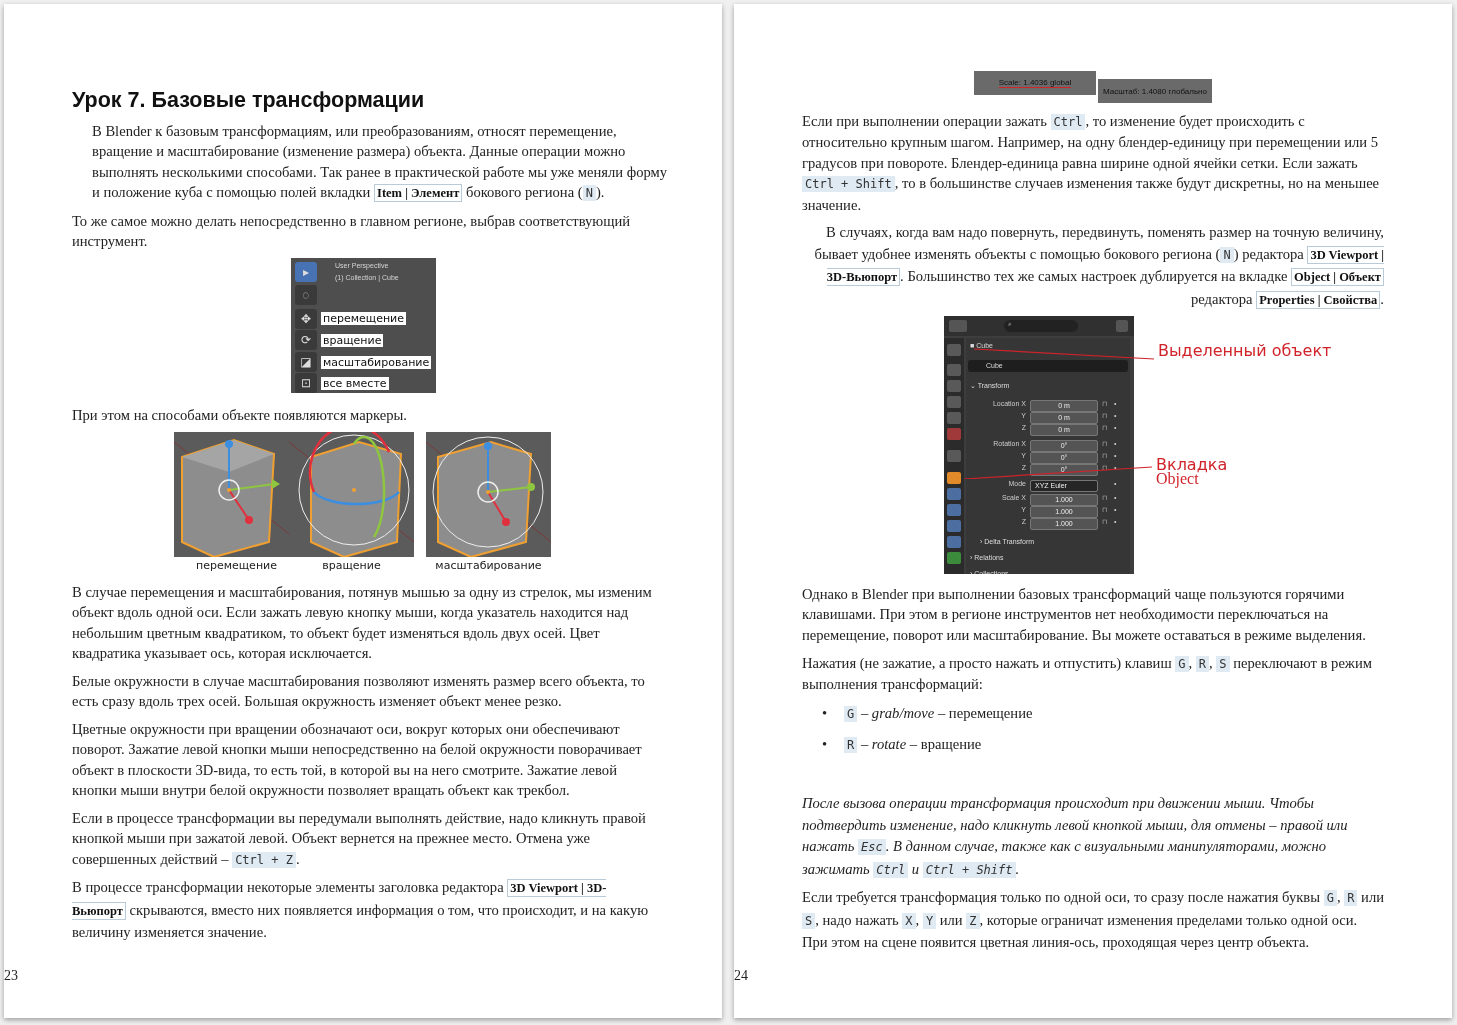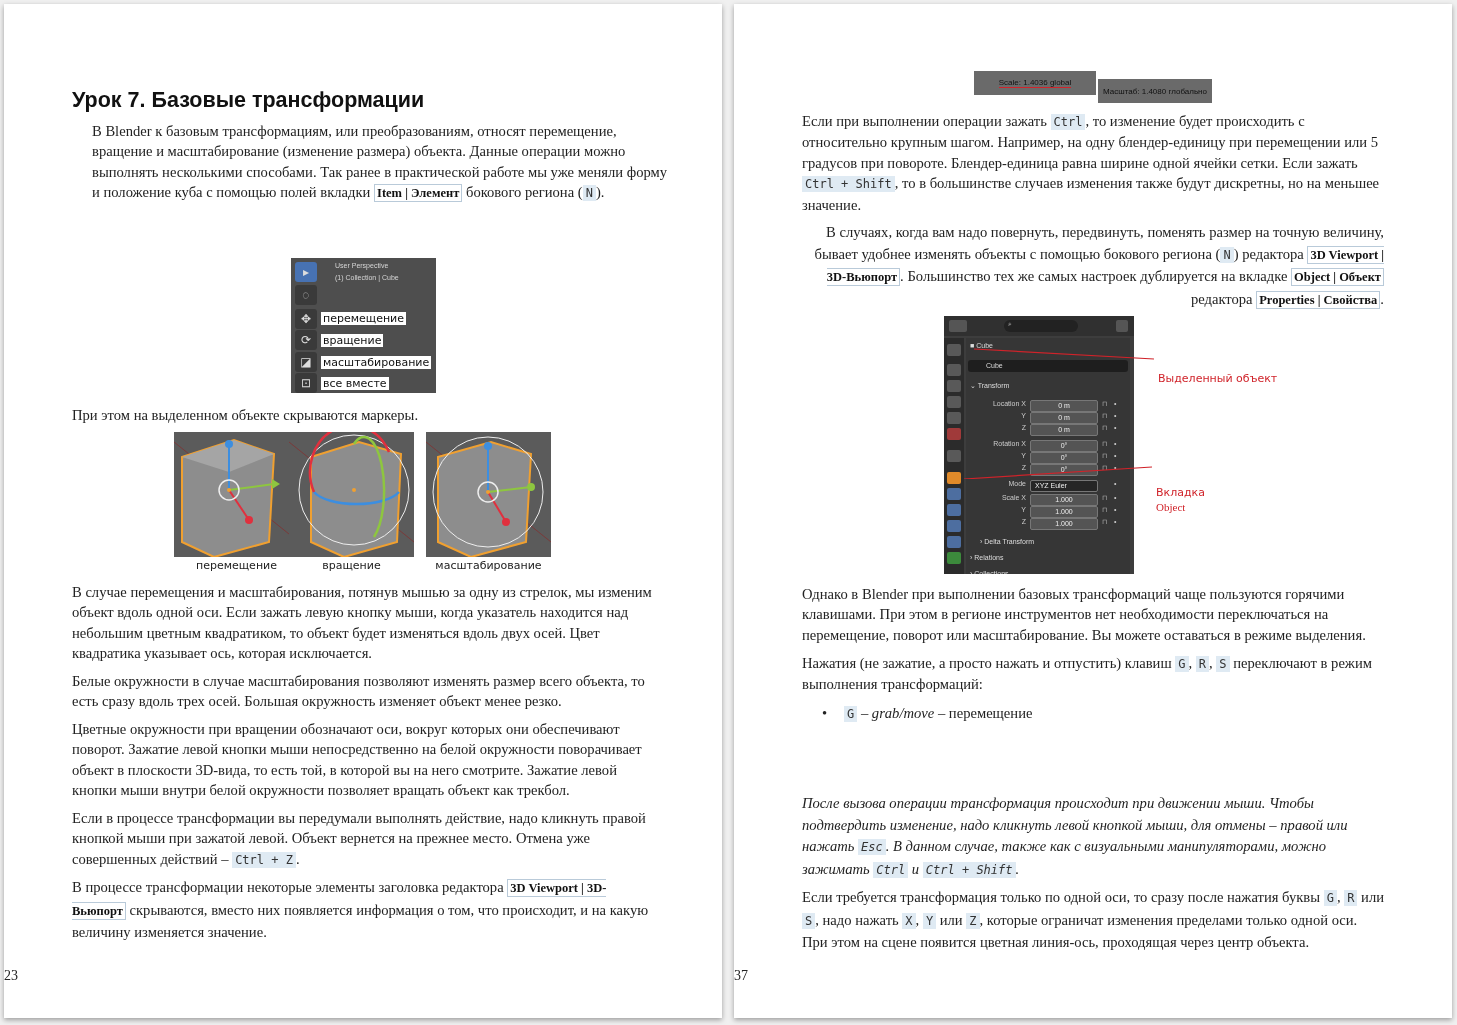--- a/index.html
+++ b/index.html
@@ -47,52 +47,55 @@
   .props { position:absolute; left:210px; top:312px; width:190px; height:258px; background:#3d3d3d; overflow:hidden; font-family:"Liberation Sans", sans-serif; font-size:7px; color:#ddd; }
   .props .side { position:absolute; left:0; top:22px; width:20px; bottom:0; background:#2b2b2b; }
   .props .sicon { position:absolute; left:3px; width:14px; height:12px; background:#595959; border-radius:2px; }
   .props .topbar { position:absolute; left:0; top:0; right:0; height:20px; background:#303030; }
   .props .main { position:absolute; left:22px; top:22px; right:4px; bottom:0; background:#363636; }
   .props .row { position:absolute; left:0; right:0; height:11px; }
   .props .lbl { position:absolute; right:104px; text-align:right; color:#ccc; }
   .props .fld { position:absolute; left:64px; width:66px; height:10px; background:#545454; border:1px solid #777; border-radius:2px; text-align:center; line-height:10px; color:#eee; }
   .props .lock { position:absolute; left:136px; color:#aaa; font-size:7px; }
   .props .dot { position:absolute; left:148px; color:#ccc; }
-  .anno { position:absolute; color:#d0232a; font-family:"DejaVu Sans", sans-serif; font-size:11px; line-height:14px;margin-top:28px; }
+  .anno { position:absolute; color:#d0232a; font-family:"DejaVu Sans", sans-serif; font-size:16px; line-height:14px; }
   ul.b { margin:0; padding:0; list-style:none; }
   ul.b li { position:relative; padding-left:42px; font-size:14.6px; line-height:20px; margin-bottom:10px; }
   ul.b li::before { content:"•"; position:absolute; left:20px; }
 </style>
 </head>
 <body>
 
 <div class="page" id="page-left">
   <h1 class="title">Урок 7. Базовые трансформации</h1>
 
   <div class="content" style="top:117px;margin-left:20px;">
     <p class="t"><span>В Blender к базовым трансформациям, или преобразованиям, относят перемещение, вращение и масштабирование (изменение размера) объекта. Данные операции можно выполнять несколькими способами. Так ранее в практической работе мы уже меняли форму и положение куба с помощью полей вкладки </span><span class="ui">Item | Элемент</span><span> бокового региона (</span><code class="k">N</code><span>).</span></p>
+  </div>
+  <div class="content" style="top:207px;">
+    <p class="t">То же самое можно делать непосредственно в главном регионе, выбрав соответствующий инструмент.</p>
   </div>
 
   <div class="tools">
     <div class="hdr" style="top:4px;">User Perspective</div>
     <div class="hdr" style="top:16px;">(1) Collection | Cube</div>
     <div class="tbtn active" style="top:4px;">▸</div>
     <div class="tbtn" style="top:27px;">◌</div>
     <div class="tbtn" style="top:51px;">✥</div>
     <div class="tbtn" style="top:72px;">⟳</div>
     <div class="tbtn" style="top:94px;">◪</div>
     <div class="tbtn" style="top:115px;">⊡</div>
     <span class="tlabel" style="top:54px;">перемещение</span>
     <span class="tlabel" style="top:76px;">вращение</span>
     <span class="tlabel" style="top:98px;">масштабирование</span>
     <span class="tlabel" style="top:119px;">все вместе</span>
   </div>
 
   <div class="content" style="top:401px;">
-    <p class="t">При этом на выделенном объекте скрываются маркеры.</p>
+    <p class="t">При этом на способами объекте появляются маркеры.</p>
   </div>
 
   <div class="giz" style="left:170px;">
     <svg viewBox="0 0 125 125">
       <line x1="0" y1="10" x2="125" y2="110" stroke="#7a3a3a" stroke-width="1"></line>
       <polygon points="8,25 60,8 100,22 95,110 40,125 8,110" fill="#8d8d8d" stroke="#f0a030" stroke-width="2"></polygon>
       <polygon points="8,25 60,8 100,22 55,40" fill="#a5a5a5"></polygon>
       <line x1="55" y1="58" x2="55" y2="12" stroke="#3c8ee0" stroke-width="2"></line>
       <circle cx="55" cy="12" r="4" fill="#3c8ee0"></circle>
       <line x1="55" y1="58" x2="100" y2="52" stroke="#8ec63f" stroke-width="2"></line>
@@ -269,23 +272,24 @@
 
   <div class="content" style="left:68px;top:580px;width:582px;">
     <p class="t">Однако в Blender при выполнении базовых трансформаций чаще пользуются горячими клавишами. При этом в регионе инструментов нет необходимости переключаться на перемещение, поворот или масштабирование. Вы можете оставаться в режиме выделения.</p>
   </div>
   <div class="content" style="left:68px;top:649px;width:582px;">
     <p class="t"><span>Нажатия (не зажатие, а просто нажать и отпустить) клавиш </span><code class="k">G</code>, <code class="k">R</code>, <code class="k">S</code><span> переключают в режим выполнения трансформаций:</span></p>
   </div>
   <div class="content" style="left:68px;top:699px;width:582px;">
     <ul class="b">
       <li><code class="k">G</code> – <i>grab/move</i> – <span>перемещение</span></li>
+      <li><code class="k">R</code> – <i>rotate</i> – <span>вращение</span></li>
     </ul>
   </div>
   <div class="content" style="left:68px;top:789px;width:582px;font-style:italic;">
     <p class="t" style="line-height:21.5px;"><span>После вызова операции трансформация происходит при движении мыши. Чтобы подтвердить изменение, надо кликнуть левой кнопкой мыши, для отмены – правой или нажать </span><code class="k">Esc</code><span>. В данном случае, также как с визуальными манипуляторами, можно зажимать </span><code class="k">Ctrl</code><span> и </span><code class="k">Ctrl + Shift</code><span>.</span></p>
   </div>
   <div class="content" style="left:68px;top:883px;width:582px;">
     <p class="t" style="line-height:21.5px;"><span>Если требуется трансформация только по одной оси, то сразу после нажатия буквы </span><code class="k">G</code>, <code class="k">R</code><span> или </span><code class="k">S</code><span>, надо нажать </span><code class="k">X</code>, <code class="k">Y</code><span> или </span><code class="k">Z</code><span>, которые ограничат изменения пределами только одной оси. При этом на сцене появится цветная линия-ось, проходящая через центр объекта.</span></p>
   </div>
 
-  <div class="pnum">37</div>
+  <div class="pnum">24</div>
 </div>
 
 </body></html>

